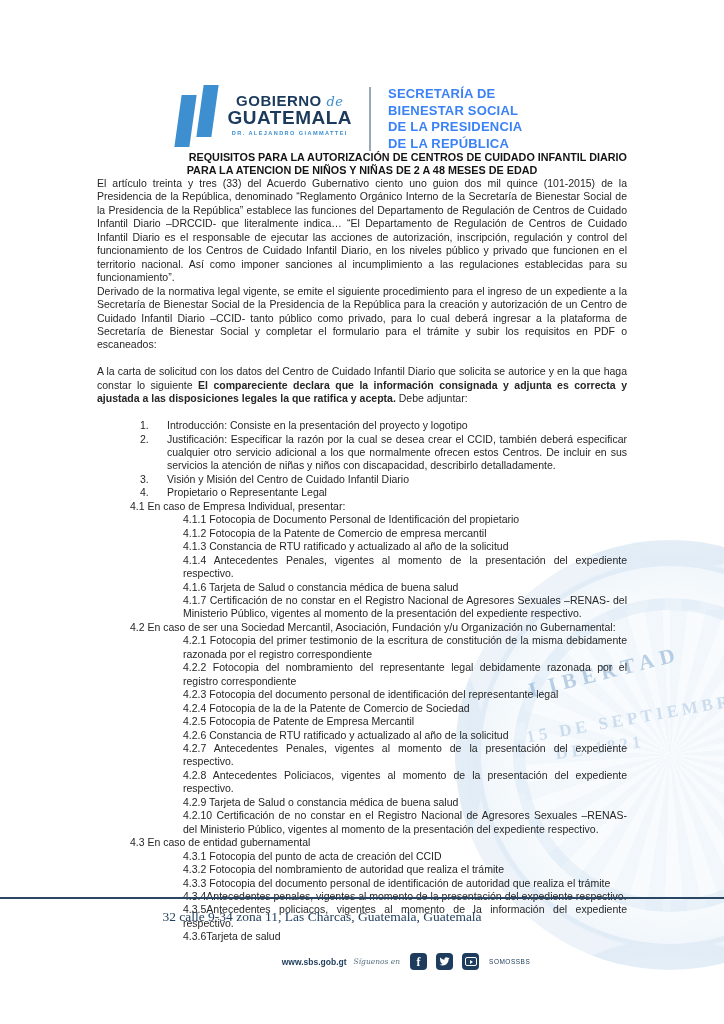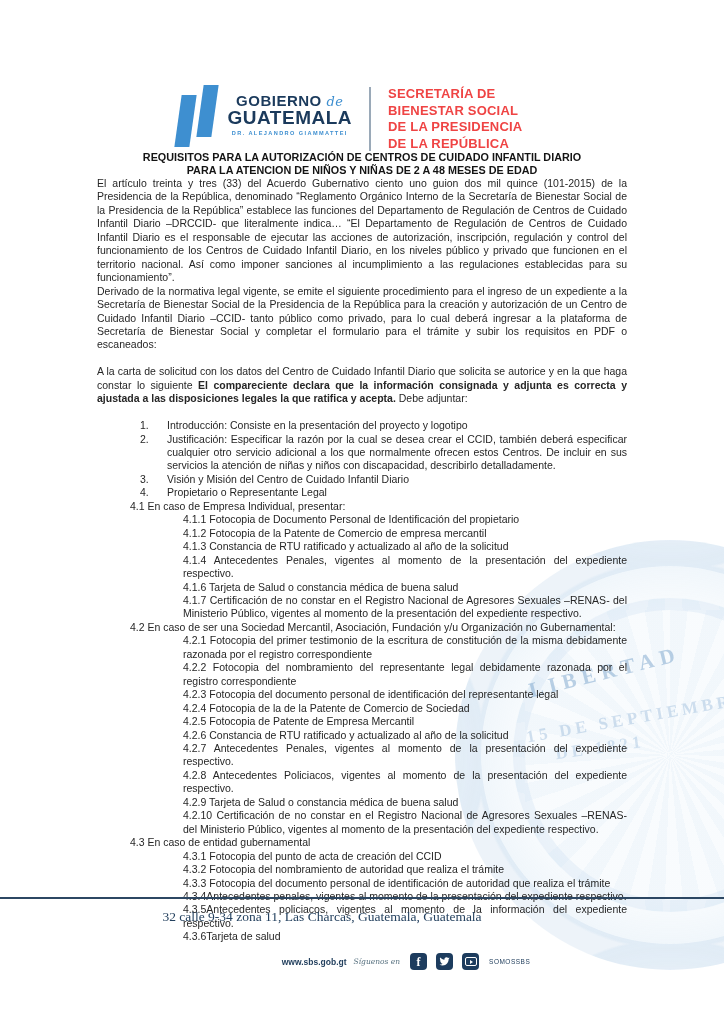--- a/index.html
+++ b/index.html
@@ -30,26 +30,26 @@
   .logo-bars{display:flex;gap:7px;}
   .bar{width:15px;height:52px;background:#3e8fd0;transform:skewX(-8deg);}
   .bar-left{margin-top:11px;}
   .bar-right{margin-top:1px;}
   .logo-text{text-align:center;margin-top:9px;}
   .gob-line{font-weight:bold;font-size:15px;color:#1b3a5c;letter-spacing:0.5px;line-height:15px;white-space:nowrap;}
   .gob-de{font-family:"DejaVu Serif",serif;font-style:italic;font-weight:normal;color:#3e8fd0;font-size:13px;}
   .guat{font-weight:bold;font-size:19px;color:#1b3a5c;letter-spacing:0.5px;line-height:18px;}
   .pres{font-size:5.6px;color:#3e8fd0;letter-spacing:1.4px;margin-top:3px;font-weight:bold;white-space:nowrap;}
   .hdr-divider{width:2px;height:64px;background:#9aa9b8;margin:3px 4px 0;}
-  .org{margin-top:2px;font-size:13px;font-weight:bold;color:#ef4444;line-height:16.5px;letter-spacing:0.2px;}
+  .org{margin-top:2px;font-size:13px;font-weight:bold;color:#3b82f6;line-height:16.5px;letter-spacing:0.2px;}
 
   
   .title{position:absolute;top:151px;left:97px;width:530px;font-weight:bold;color:#141414;
          font-size:10.8px;line-height:13px;z-index:2;}
-  .title-l1{text-align:center;}
+  .title-l1{text-align:right;}
   .title-l2{text-align:center;}
 
   
   .content{position:absolute;top:177px;left:97px;width:530px;font-size:10.5px;line-height:13.45px;
            text-align:justify;z-index:1;}
   .content p{margin:0;}
   .gap{height:13.45px;}
   .b{font-weight:bold;}
   .u{}
 

